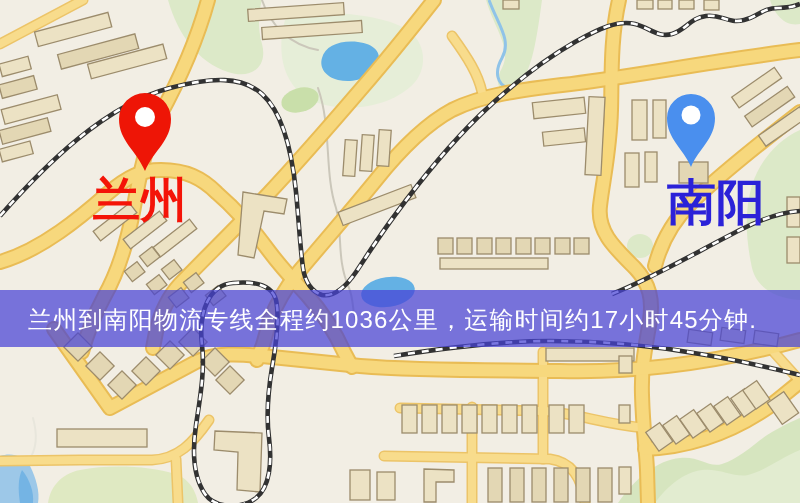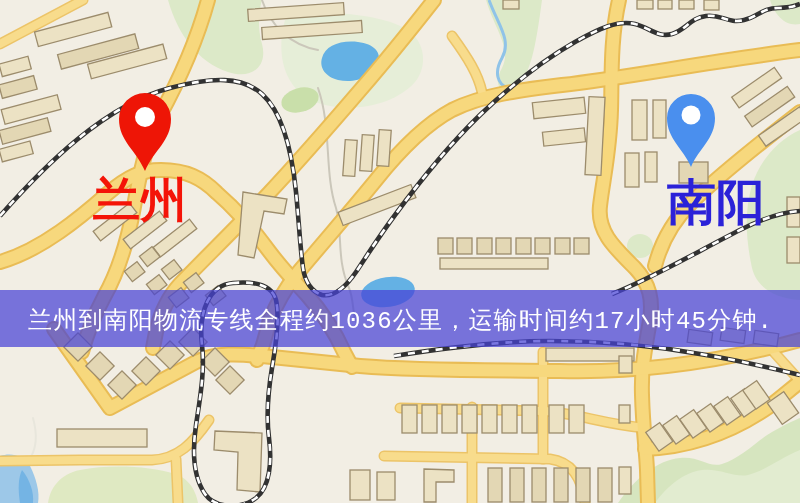--- a/index.html
+++ b/index.html
@@ -1,17 +1,17 @@
 <!DOCTYPE html>
 <html><head>
 <meta charset="utf-8">
 <style>
   html,body{margin:0;padding:0;background:#888;}
   .stage{position:relative;width:800px;height:503px;overflow:hidden;
-         font-family:Liberation Mono, monospace;}
+         font-family:Liberation Sans, sans-serif;}
   svg{display:block;}
   .road-casing{fill:none;stroke:#e9bc55;stroke-width:16;stroke-linecap:round;stroke-linejoin:round;}
   .road-fill{fill:none;stroke:#f7d87d;stroke-width:12;stroke-linecap:round;stroke-linejoin:round;}
   .road-casing-minor{fill:none;stroke:#ecc468;stroke-width:11;stroke-linecap:round;stroke-linejoin:round;}
   .road-fill-minor{fill:none;stroke:#f8dc8c;stroke-width:8;stroke-linecap:round;stroke-linejoin:round;}
   .rail-base{fill:none;stroke:#323232;stroke-width:4.6;stroke-linecap:butt;}
   .rail-dash{fill:none;stroke:#ffffff;stroke-width:2.6;stroke-dasharray:7 7;}
   .bld{fill:#ece2c4;stroke:#9c8c6c;stroke-width:1.3;}
   .bld2{fill:#e3d7b4;stroke:#9c8c6c;stroke-width:1.3;}
   .contour{fill:none;stroke:#cbc7ba;stroke-width:2;stroke-linecap:round;}

